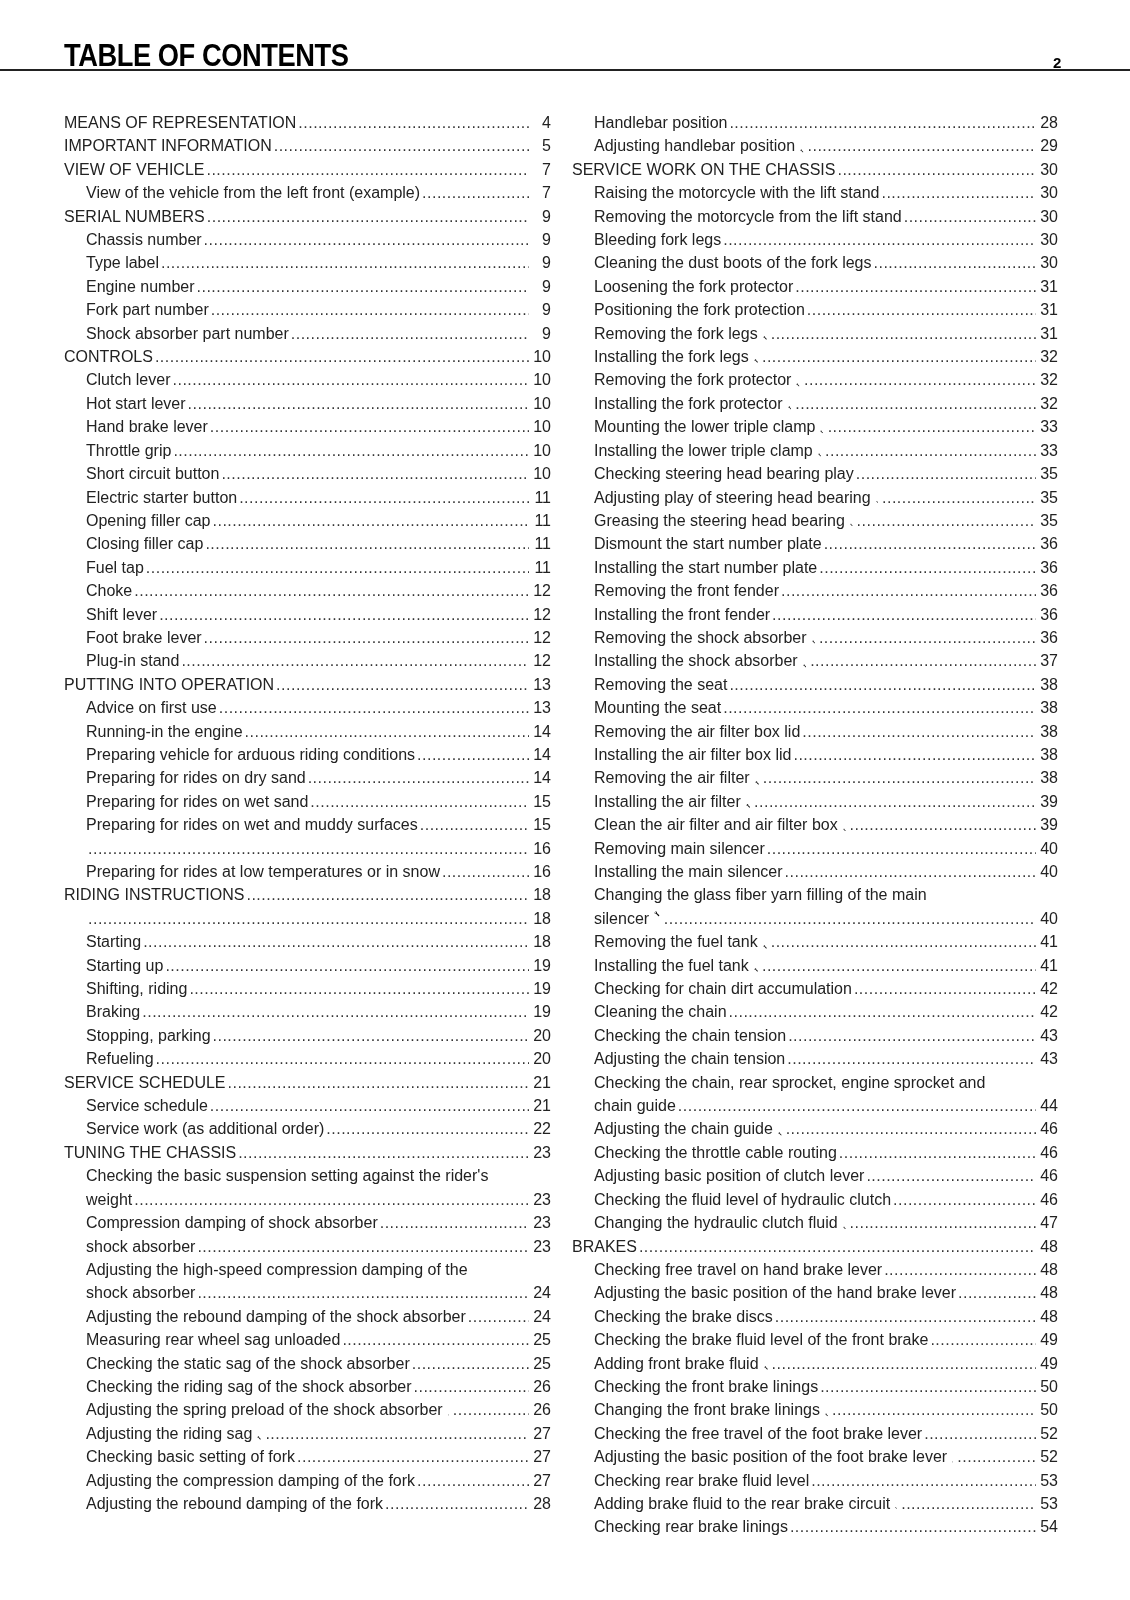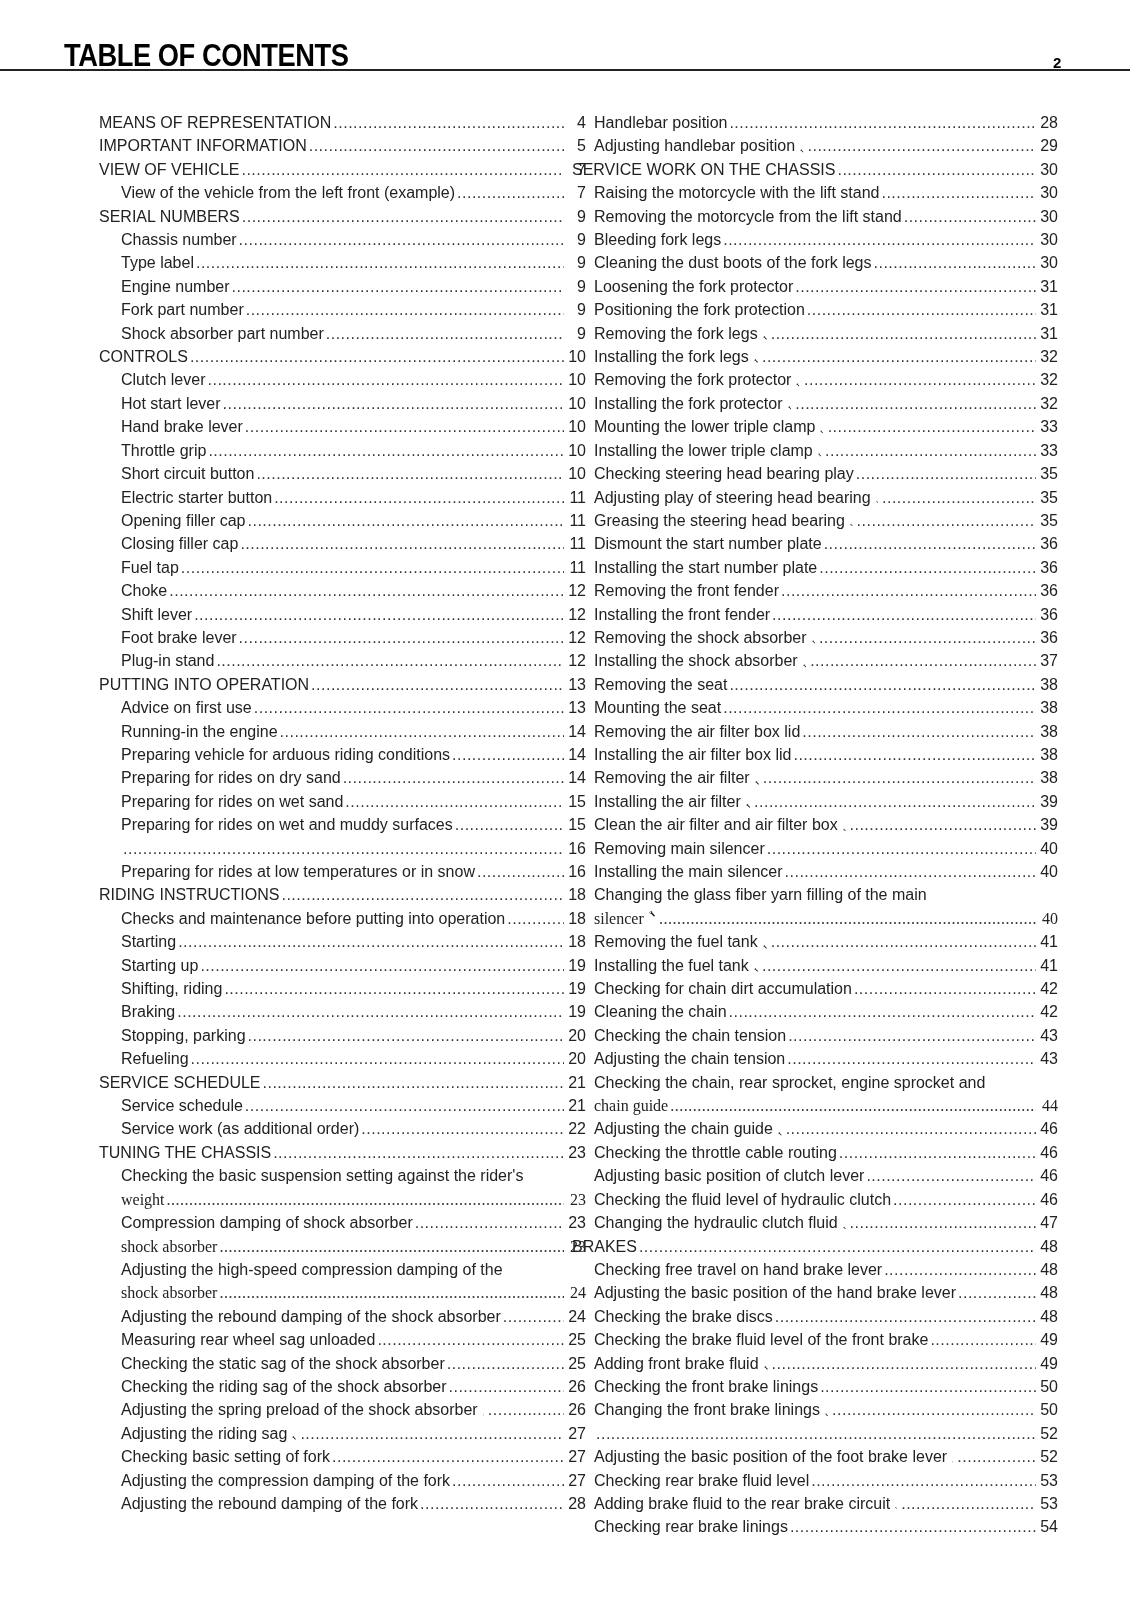--- a/index.html
+++ b/index.html
@@ -5,33 +5,33 @@
   html, body { margin: 0; padding: 0; background: #ffffff; }
   body { width: 1130px; height: 1600px; position: relative; overflow: hidden;
          font-family: "Liberation Sans", sans-serif; color: #222; }
   .header { position: absolute; left: 0; top: 0; width: 1037px; height: 75px; }
   .title { position: absolute; left: 64px; top: 38px; font-family: "Liberation Sans", sans-serif;
            font-weight: bold; font-size: 31px; letter-spacing: -0.5px; color: #000;
            transform: scaleX(0.88); transform-origin: left top; }
   .rule { position: absolute; left: 0; top: 69px; width: 1130px; height: 2px; background: #222; }
   .pagenum { position: absolute; left: 1053px; top: 54px; font-weight: bold; font-size: 15px; color: #000; }
   .col { position: absolute; top: 111px; }
-  .col.left { left: 64px; width: 487px; margin-left: 35px; }
+  .col.left { left: 64px; width: 487px; }
   .col.right { left: 552px; width: 486px; margin-left: 20px; }
   .entry { position: relative; font-size: 16px; line-height: 23.4px; display: flex; align-items: flex-end;
            color: #222; white-space: nowrap; }
   .entry.sub { padding-left: 22px; }
   .entry.major { padding-left: 0; }
   .entry.wrap { display: block; white-space: normal; }
   .entry .label { flex: 0 0 auto; }
   .entry .dots { flex: 1 1 auto; overflow: hidden; white-space: nowrap; margin: 0 2px; color: #333; letter-spacing: 0.5px; }
   .entry .dots::before { content: "..................................................................................................................................................................................................................."; }
   .entry .page { flex: 0 0 auto; min-width: 20px; text-align: right; }
   .wrench { display: inline-block; width: 16px; height: 14px; margin: 0 2px 0 5px; vertical-align: -1px; }
-  .line2 { display: flex; align-items: flex-start; font-family: Liberation Serif, serif; }
+  .line2 { display: flex; align-items: flex-start; }
   .line1 { display: block; }
 </style>
 </head>
 <body>
 
 <div class="header">
   <div class="title">TABLE OF CONTENTS</div>
   <div class="pagenum">2</div>
   <div class="rule"></div>
 </div>
@@ -200,21 +200,20 @@
       <span class="label">Preparing for rides at low temperatures or in snow</span>
       <span class="dots"></span>
       <span class="page">16</span>
     </div>
     <div class="entry major">
       <span class="label">RIDING INSTRUCTIONS</span>
       <span class="dots"></span>
       <span class="page">18</span>
     </div>
     <div class="entry sub">
-      <span class="label">Checks and maintenance before putting into operation</span>
       <span class="dots"></span>
       <span class="page">18</span>
     </div>
     <div class="entry sub">
       <span class="label">Starting</span>
       <span class="dots"></span>
       <span class="page">18</span>
     </div>
     <div class="entry sub">
       <span class="label">Starting up</span>
@@ -675,20 +674,21 @@
     </div>
     <div class="entry sub">
       <span class="label">Changing the front brake linings</span>
       <svg class="wrench" viewBox="0 0 16 14">
     <path d="M2.2 1.2 C0.9 2.6 1.0 4.6 2.4 5.8 C3.4 6.6 4.6 6.8 5.7 6.4 L11.8 12.6 C12.5 13.3 13.6 13.3 14.3 12.6 C15.0 11.9 15.0 10.8 14.3 10.1 L8.1 4.0 C8.5 2.9 8.3 1.6 7.4 0.7 C6.2 -0.4 4.4 -0.3 3.2 0.6 L5.6 3.0 L4.6 4.8 L2.8 4.8 Z" fill="#111"></path>
   </svg>
       <span class="dots"></span>
       <span class="page">50</span>
     </div>
     <div class="entry sub">
+      <span class="label">Checking the free travel of the foot brake lever</span>
       <span class="dots"></span>
       <span class="page">52</span>
     </div>
     <div class="entry sub">
       <span class="label">Adjusting the basic position of the foot brake lever</span>
       <svg class="wrench" viewBox="0 0 16 14">
     <path d="M2.2 1.2 C0.9 2.6 1.0 4.6 2.4 5.8 C3.4 6.6 4.6 6.8 5.7 6.4 L11.8 12.6 C12.5 13.3 13.6 13.3 14.3 12.6 C15.0 11.9 15.0 10.8 14.3 10.1 L8.1 4.0 C8.5 2.9 8.3 1.6 7.4 0.7 C6.2 -0.4 4.4 -0.3 3.2 0.6 L5.6 3.0 L4.6 4.8 L2.8 4.8 Z" fill="#111"></path>
   </svg>
       <span class="dots"></span>
       <span class="page">52</span>

